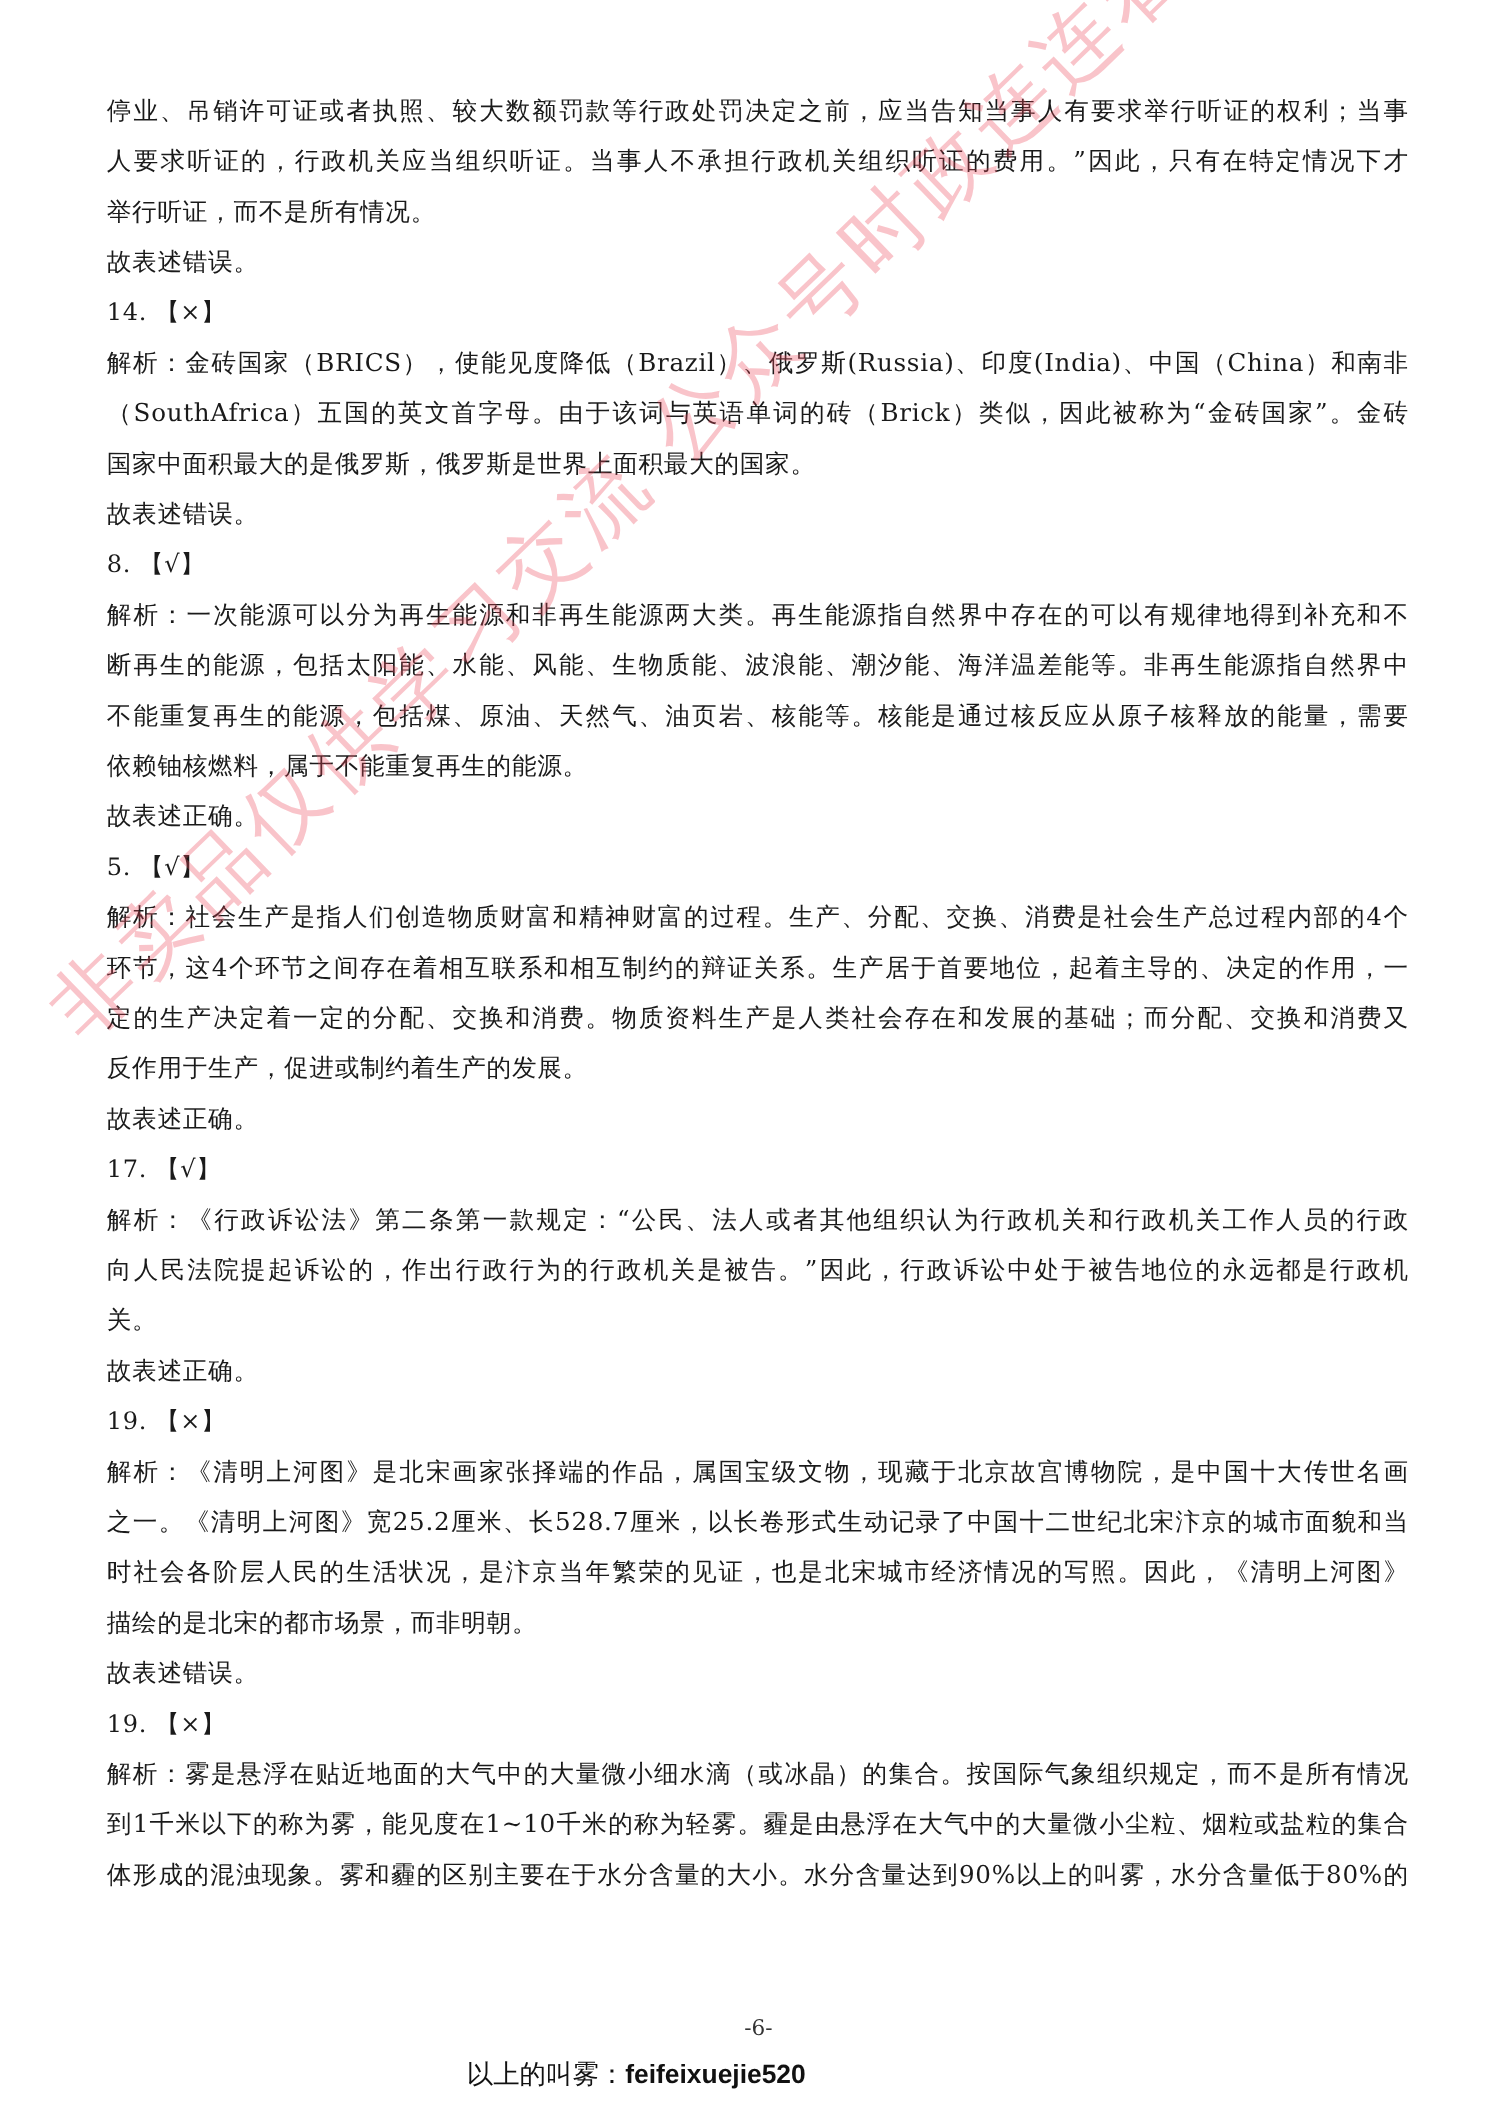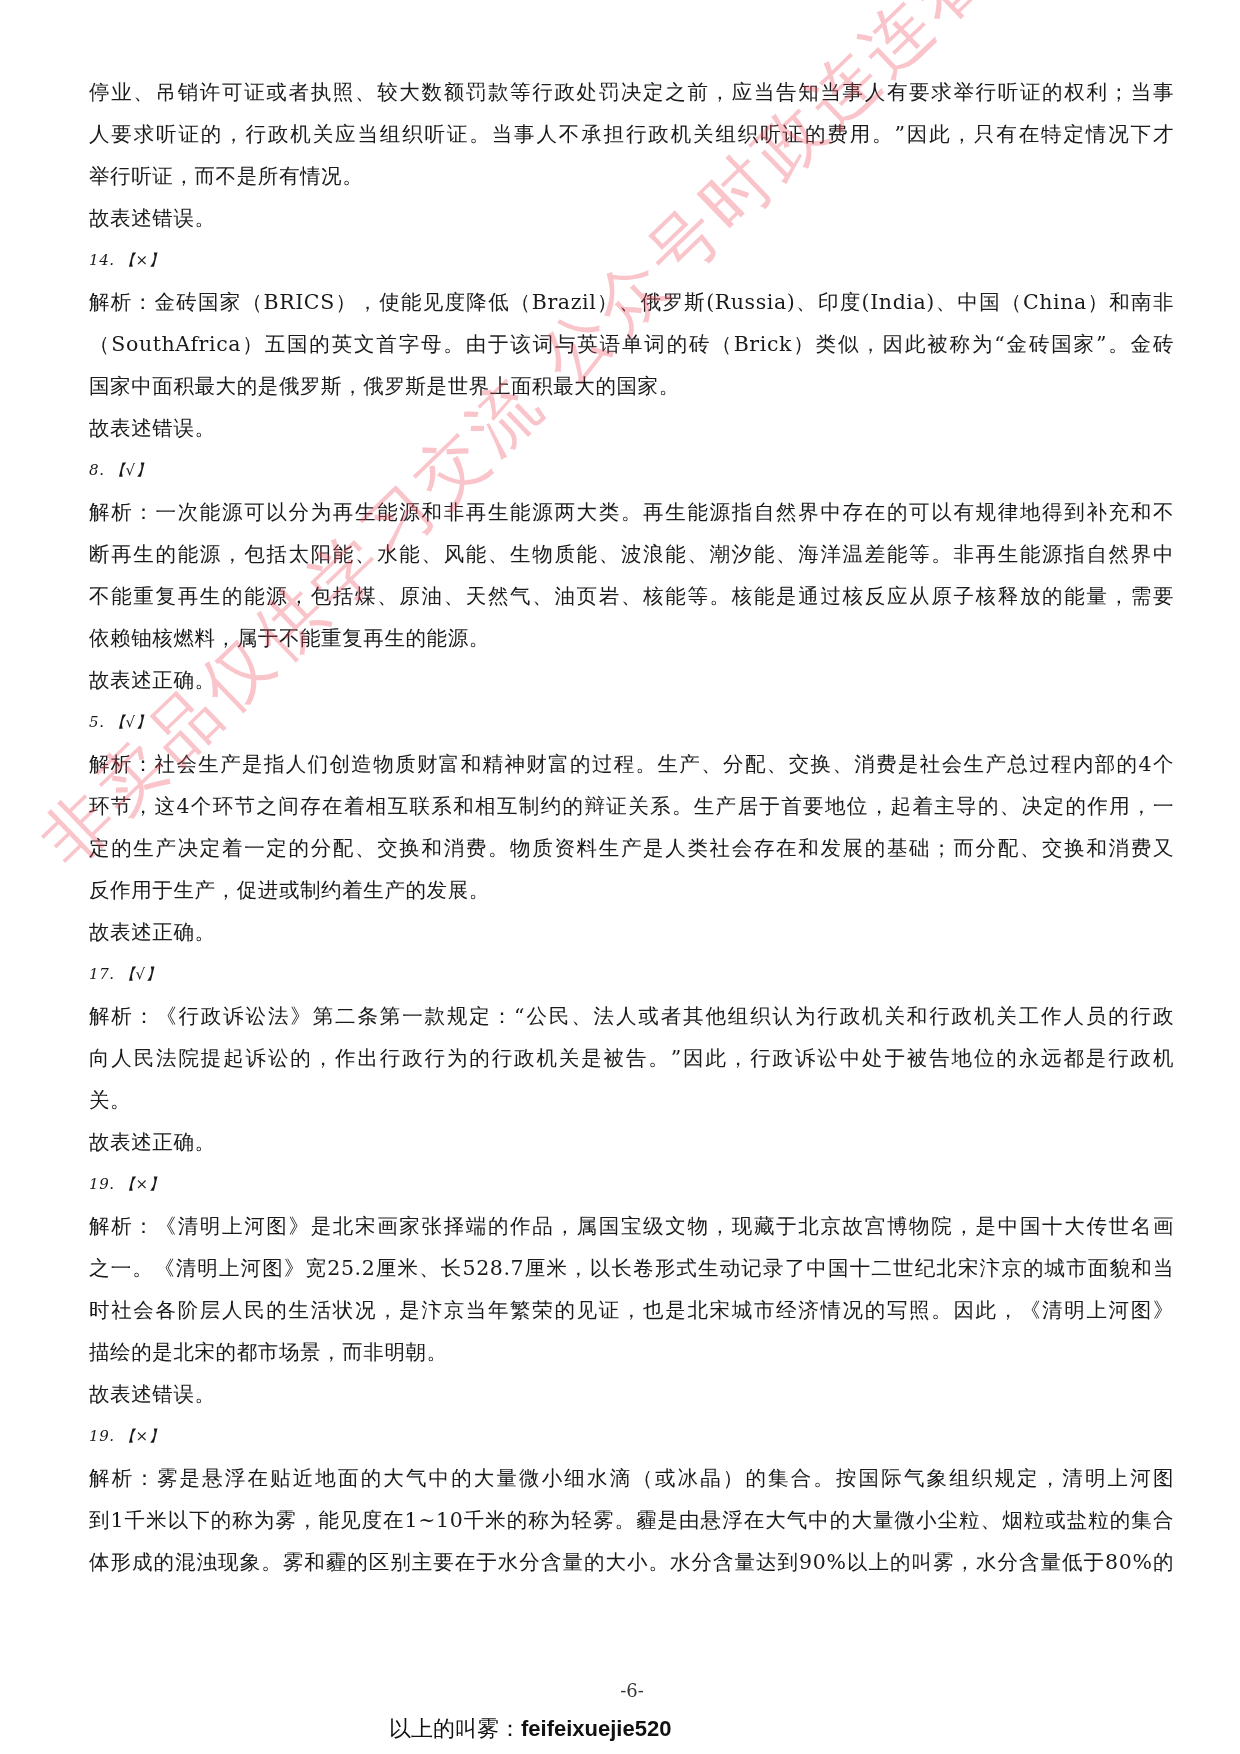--- a/index.html
+++ b/index.html
@@ -3,21 +3,21 @@
 <meta charset="utf-8">
 <style>
   html, body { margin: 0; padding: 0; background: #ffffff; }
   body { width: 1240px; height: 1754px; position: relative; overflow: hidden;
          font-family: "DejaVu Serif", "Liberation Serif", serif; color: #1a1a1a; }
   .page { position: absolute; left: 12px; top: 0; width: 1240px; height: 1539px; }
   .body-text { position: absolute; left: 77px; top: 71px; width: 1090px; }
   .line { height: 42px; line-height: 42px; font-size: 20.5px; white-space: nowrap;
           letter-spacing: 0.6px; overflow: visible; }
   .line.justify { text-align: justify; text-align-last: justify; width: 1085px; }
-  .q-head { font-size: 15px; font-style: italic; }
+  .q-head { font-size: 20px; }
   .page-number { position: absolute; top: 1680px; left: 0; width: 1240px; text-align: center;
                  font-size: 18px; color: #333; }
   .footer { position: absolute; top: 1714px; left: 377px; font-size: 22px; color: #111; }
   .footer .contact { font-family: "Liberation Sans", "DejaVu Sans", sans-serif; font-weight: bold; margin-top: 32px; }
   .watermark { position: absolute; left: 0; top: 0; width: 1240px; height: 1754px; pointer-events: none; }
   .watermark-text { position: absolute; left: 10px; top: 820px; transform-origin: 0 0;
                     transform: rotate(-44deg); font-size: 68px; color: rgba(235, 70, 90, 0.32);
                     white-space: nowrap; letter-spacing: 6px;
                     font-family: "DejaVu Serif", "Liberation Serif", serif; font-weight: normal; }
 </style>
@@ -54,21 +54,21 @@
       <div class="line justify">向人民法院提起诉讼的，作出行政行为的行政机关是被告。”因此，行政诉讼中处于被告地位的永远都是行政机</div>
       <div class="line">关。</div>
       <div class="line">故表述正确。</div>
       <div class="line q-head">19. 【×】</div>
       <div class="line justify">解析：《清明上河图》是北宋画家张择端的作品，属国宝级文物，现藏于北京故宫博物院，是中国十大传世名画</div>
       <div class="line justify">之一。《清明上河图》宽25.2厘米、长528.7厘米，以长卷形式生动记录了中国十二世纪北宋汴京的城市面貌和当</div>
       <div class="line justify">时社会各阶层人民的生活状况，是汴京当年繁荣的见证，也是北宋城市经济情况的写照。因此，《清明上河图》</div>
       <div class="line">描绘的是北宋的都市场景，而非明朝。</div>
       <div class="line">故表述错误。</div>
       <div class="line q-head">19. 【×】</div>
-      <div class="line justify">解析：雾是悬浮在贴近地面的大气中的大量微小细水滴（或冰晶）的集合。按国际气象组织规定，清明上河图</div>
+      <div class="line justify">解析：雾是悬浮在贴近地面的大气中的大量微小细水滴（或冰晶）的集合。按国际气象组织规定，而不是所有情况</div>
       <div class="line justify">到1千米以下的称为雾，能见度在1~10千米的称为轻雾。霾是由悬浮在大气中的大量微小尘粒、烟粒或盐粒的集合</div>
       <div class="line justify">体形成的混浊现象。雾和霾的区别主要在于水分含量的大小。水分含量达到90%以上的叫雾，水分含量低于80%的</div>
     </div>
 
   <div class="page-number">-6-</div>
 
   <div class="footer">
     <span>以上的叫雾：</span><span class="contact">feifeixuejie520</span>
   </div>
 

